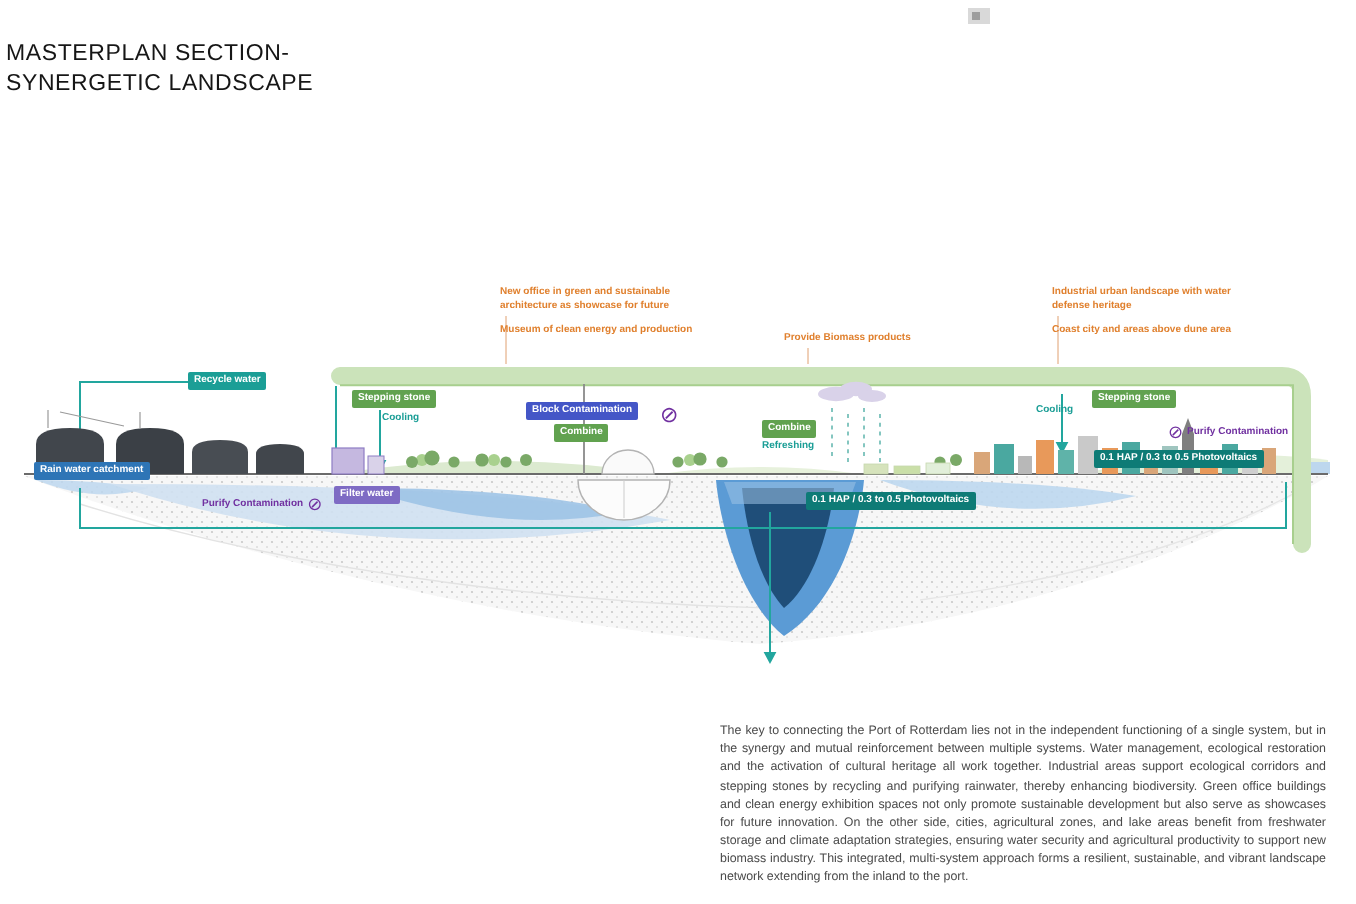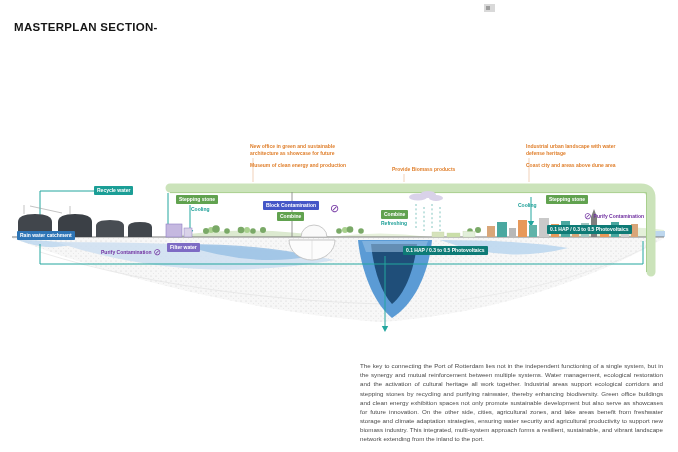--- a/index.html
+++ b/index.html
@@ -1,20 +1,20 @@
 <!DOCTYPE html>
 <html><head>
 <meta charset="utf-8">
 <style>
   html,body{margin:0;padding:0;background:#ffffff;}
   body{width:678px;height:452px;overflow:hidden;font-family:"Liberation Sans",sans-serif;}
   .canvas{position:relative;width:678px;height:452px;background:#ffffff;}
   .abs{position:absolute;}
   
-  .title{left:14px;top:20px;font-size:11.5px;font-weight:700;letter-spacing:.3px;
+  .title{left:3px;top:20px;font-size:11.5px;font-weight:400;letter-spacing:.3px;
          line-height:1.28;color:#161616;}
   
   .corner{left:484px;top:4px;width:11px;height:8px;background:#d9d9d9;}
   .corner::after{content:"";position:absolute;left:2px;top:2px;width:4px;height:4px;background:#9d9d9d;}
   
   .lbl{position:absolute;font-size:5px;line-height:1.15;white-space:nowrap;display:flex;align-items:center;gap:2px;}
   .tag{padding:1.5px 3px;border-radius:1px;color:#ffffff;font-weight:700;}
   .tag.teal{background:#1b9e96;}
   .tag.green{background:#61a24f;}
   .tag.indigo{background:#4456c7;}
@@ -176,20 +176,21 @@
 
     <g stroke="#e0a070" stroke-width="0.5" fill="none">
       <path d="M253,158 V182"></path>
         <path d="M529,158 V182"></path>
         <path d="M404,174 V182"></path>
     </g>
   </svg>
 
   <div class="abs title">
     <div>MASTERPLAN SECTION-</div>
+    <div>SYNERGETIC LANDSCAPE</div>
   </div>
 
   <div class="abs corner"></div>
 
   <div class="ann wrap" style="left:250px;top:143px;width:94px;">New office in green and sustainable architecture as showcase for future</div>
   <div class="ann" style="left:250px;top:162px;">Museum of clean energy and production</div>
   <div class="ann" style="left:392px;top:166px;">Provide Biomass products</div>
   <div class="ann wrap" style="left:526px;top:143px;width:90px;">Industrial urban landscape with water defense heritage</div>
   <div class="ann" style="left:526px;top:162px;">Coast city and areas above dune area</div>
 

